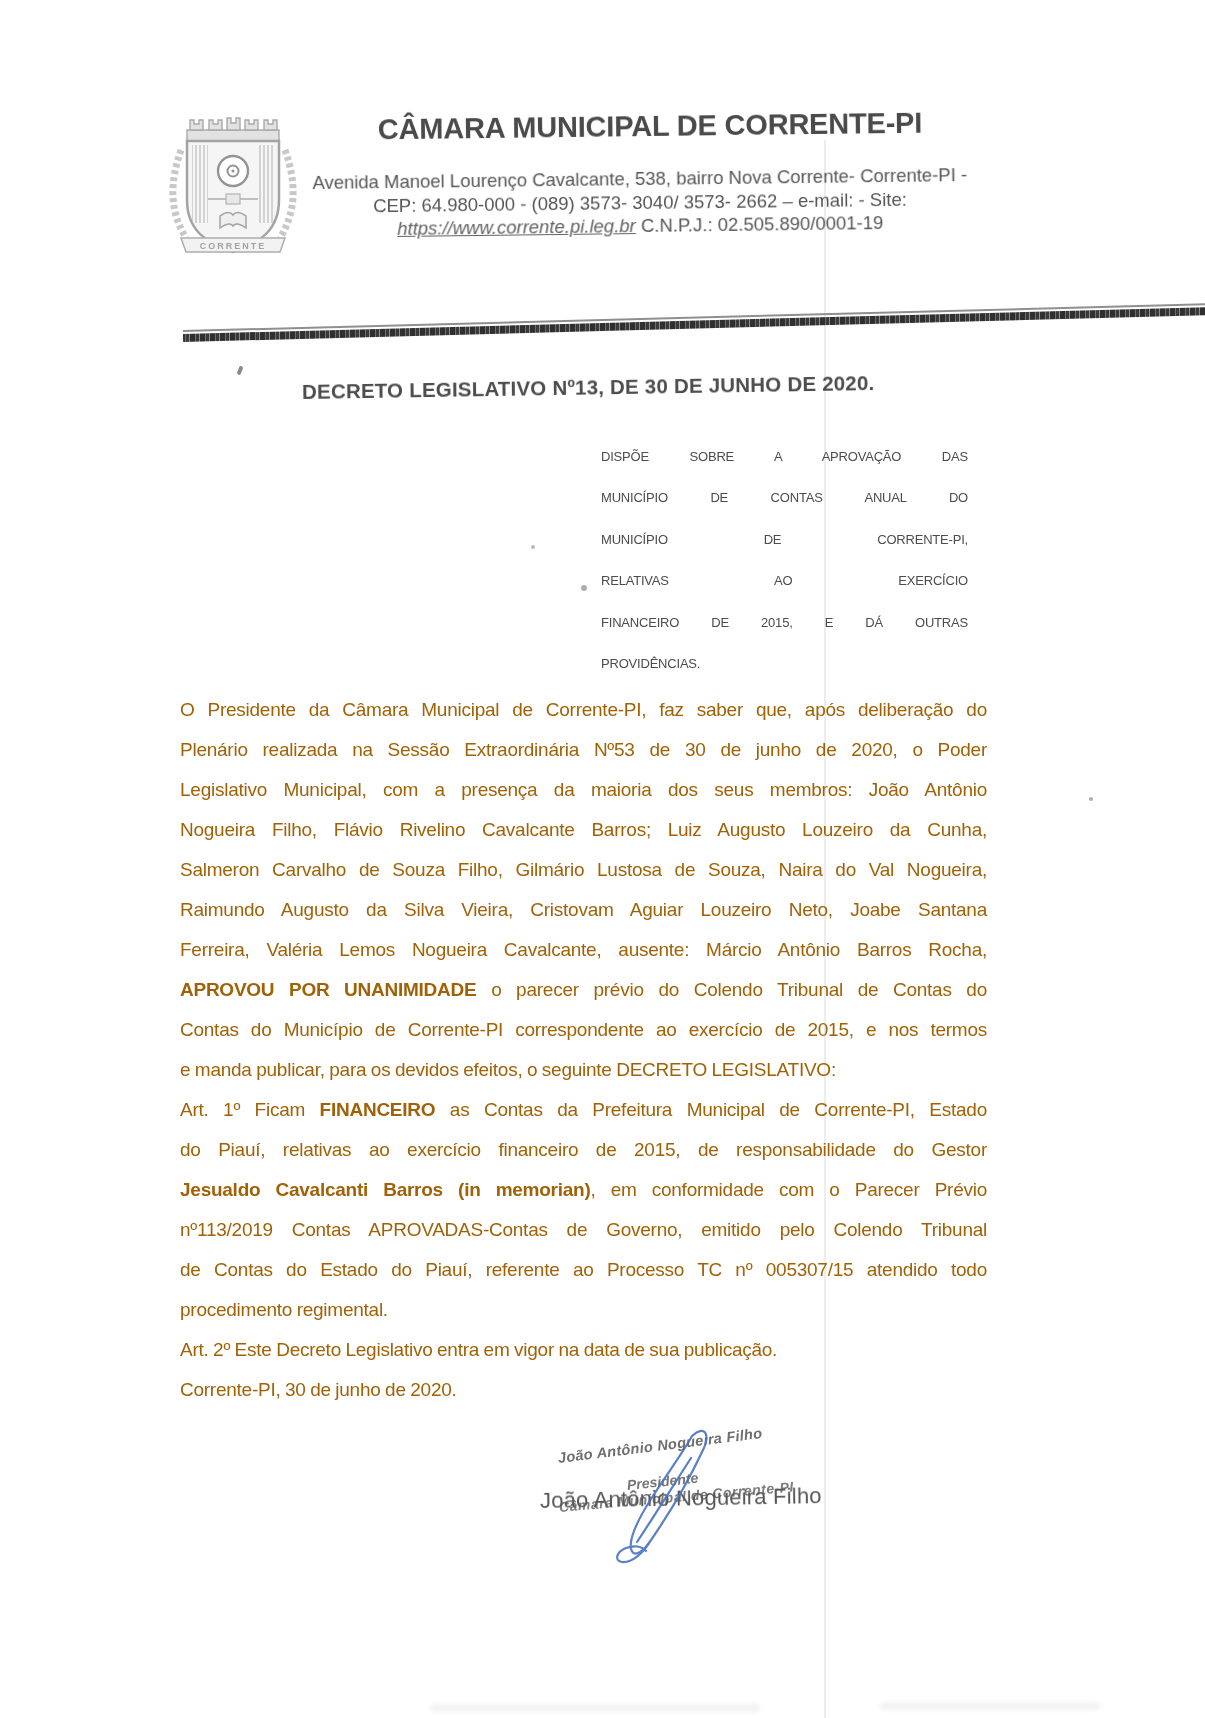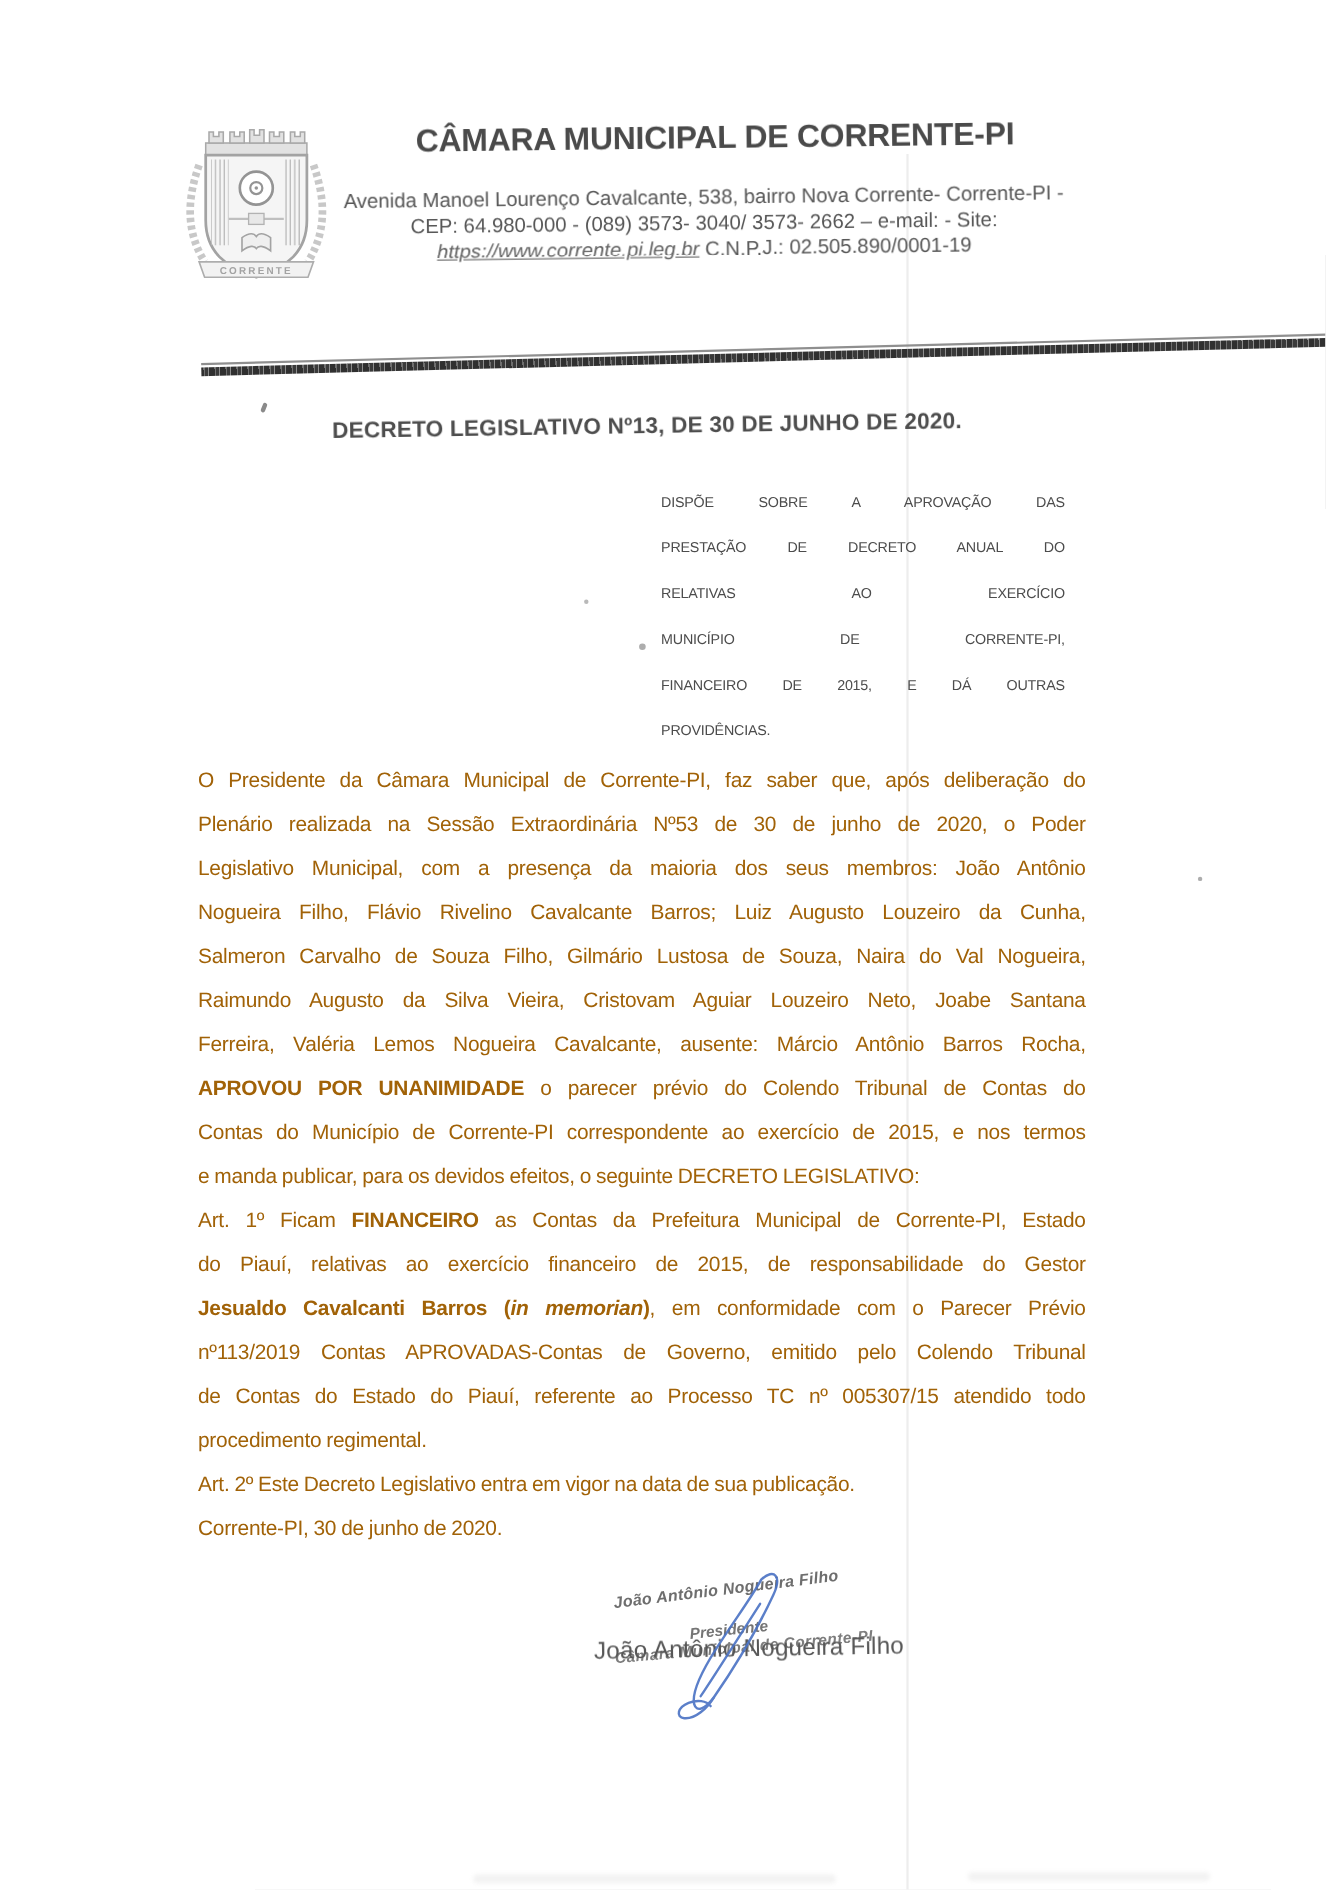--- a/index.html
+++ b/index.html
@@ -46,21 +46,21 @@
 
   
   .body-text{
     position:absolute;left:180px;top:690px;width:807px;
     font-size:19px;line-height:40px;letter-spacing:-.25px;word-spacing:-.5px;color:#a16207;filter:blur(.2px);
   }
   .tline{text-align:justify;text-align-last:justify;}
   .tlast{text-align-last:left;}
   .r-n{font-weight:normal;}
   .r-b{font-weight:bold;margin-top:35px;}
-  .r-bi{font-weight:bold;font-style:italic;}
+  .r-bi{font-weight:bold;}
   .r-u{text-decoration:underline;}
 
   
   .stamp-line1{
     position:absolute;left:558px;top:1450px;font-size:14.5px;font-weight:bold;font-style:italic;
     color:#6e6e6e;transform:rotate(-7deg);transform-origin:left center;white-space:nowrap;letter-spacing:.3px;
   }
   .stamp-line2{
     position:absolute;left:627px;top:1477px;font-size:14px;font-weight:bold;font-style:italic;
     color:#757575;transform:rotate(-6deg);transform-origin:left center;white-space:nowrap;
@@ -138,23 +138,23 @@
 
   <div class="divider">
     <div class="divider-thin"></div>
     <div class="divider-thick"></div>
   </div>
 
   <h1 class="doc-title">DECRETO LEGISLATIVO Nº13, DE 30 DE JUNHO DE 2020.</h1>
 
   <div class="ementa">
       <div class="tline"><span class="r-n">DISPÕE SOBRE A APROVAÇÃO DAS</span></div>
-      <div class="tline"><span class="r-n">PRESTAÇÃO DE DECRETO ANUAL DO</span></div>
+      <div class="tline"><span class="r-n">MUNICÍPIO DE CONTAS ANUAL DO</span></div>
+      <div class="tline"><span class="r-n">MUNICÍPIO DE CORRENTE-PI,</span></div>
       <div class="tline"><span class="r-n">RELATIVAS AO EXERCÍCIO</span></div>
-      <div class="tline"><span class="r-n">MUNICÍPIO DE CORRENTE-PI,</span></div>
       <div class="tline"><span class="r-n">FINANCEIRO DE 2015, E DÁ OUTRAS</span></div>
       <div class="tline tlast"><span class="r-n">PROVIDÊNCIAS.</span></div>
     </div>
 
   <div class="body-text">
       <div class="tline"><span class="r-n">O Presidente da Câmara Municipal de Corrente-PI, faz saber que, após deliberação do</span></div>
       <div class="tline"><span class="r-n">Plenário realizada na Sessão Extraordinária Nº53 de 30 de junho de 2020, o Poder</span></div>
       <div class="tline"><span class="r-n">Legislativo Municipal, com a presença da maioria dos seus membros: João Antônio</span></div>
       <div class="tline"><span class="r-n">Nogueira Filho, Flávio Rivelino Cavalcante Barros; Luiz Augusto Louzeiro da Cunha,</span></div>
       <div class="tline"><span class="r-n">Salmeron Carvalho de Souza Filho, Gilmário Lustosa de Souza, Naira do Val Nogueira,</span></div>

